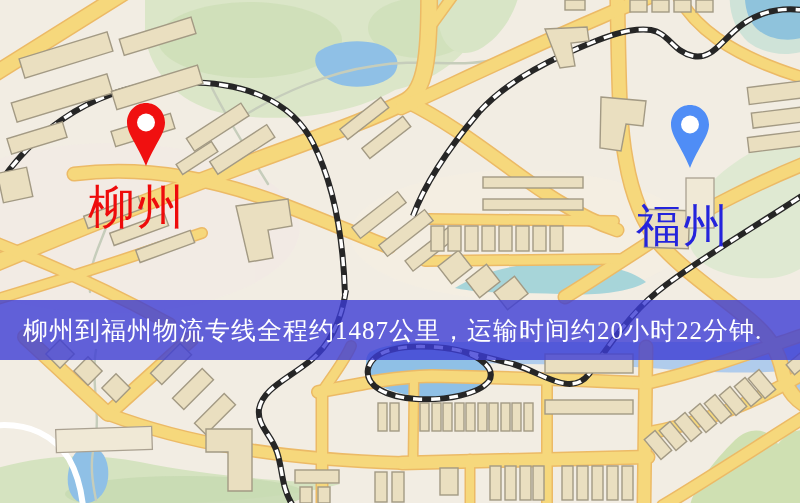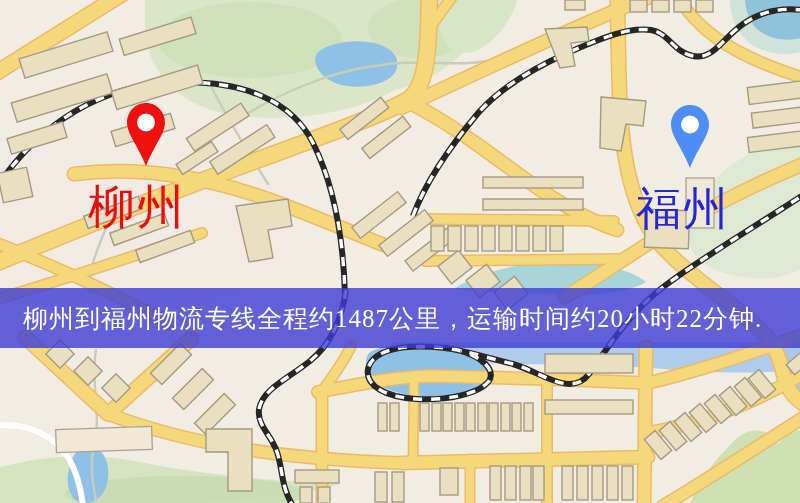--- a/index.html
+++ b/index.html
@@ -13,23 +13,23 @@
   .b{fill:#eadfc0;stroke:#a39a84;stroke-width:1.4;}
   .b2{fill:#f0e9d6;stroke:#aaa191;stroke-width:1.3;}
   .pp{fill:none;stroke:#c6cdbb;stroke-width:2.4;stroke-linecap:round;}
   
   .pin{position:absolute;width:40px;height:66px;cursor:pointer;}
   .pin-origin{left:126px;top:102px;}
   .pin-dest{left:670px;top:104px;}
   
   .city-label{position:absolute;font-weight:400;letter-spacing:2px;line-height:1;white-space:nowrap;margin-top:12px;}
   .label-origin{left:88px;top:172px;font-size:47px;}
-  .label-dest{left:636px;top:175px;font-size:45px;}
-  
-  .banner{position:absolute;left:0;top:288px;width:800px;height:60px;
+  .label-dest{left:636px;top:192px;font-size:45px;}
+  
+  .banner{position:absolute;left:0;top:300px;width:800px;height:60px;
           background:rgba(60,60,212,0.8);display:flex;align-items:center;}
   .banner span{color:#ffffff;font-size:25px;padding-left:23px;white-space:nowrap;letter-spacing:1px;}
 </style>
 </head>
 <body>
 
 <div class="stage">
 
   <svg class="mapart" width="800" height="503" viewBox="0 0 800 503" xmlns="http://www.w3.org/2000/svg">
     <defs>

